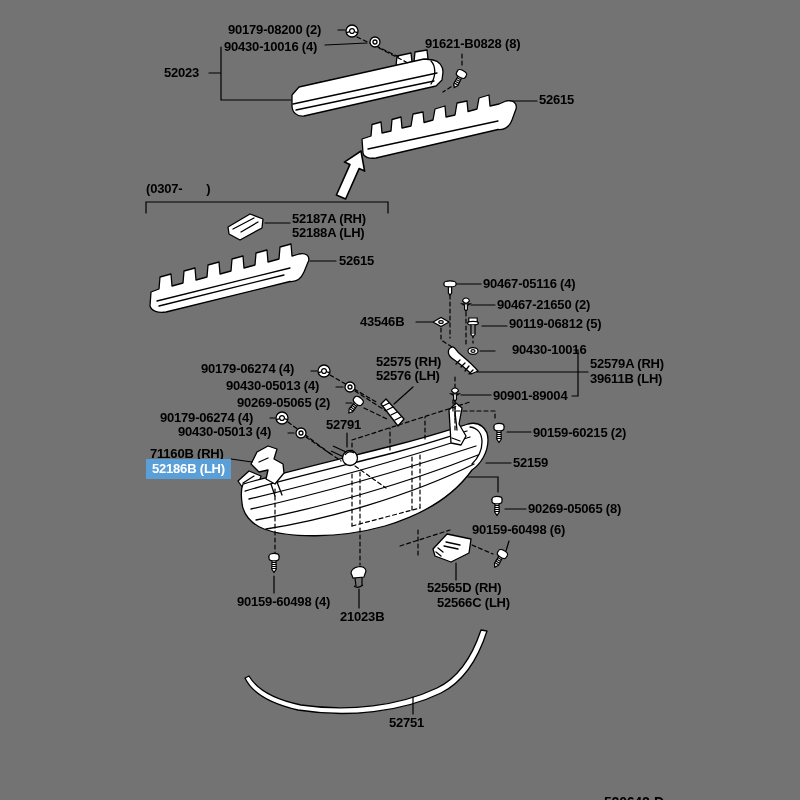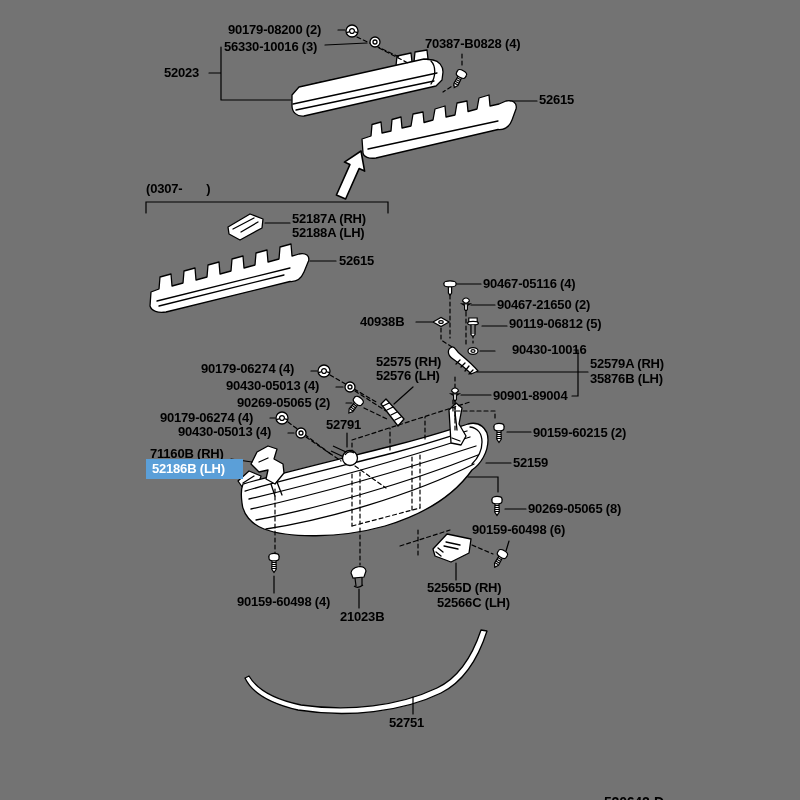--- a/index.html
+++ b/index.html
@@ -8,21 +8,21 @@
     font-family:"Liberation Sans",sans-serif;overflow:hidden;
   }
   .stage svg{position:absolute;left:0;top:0;}
   .lbl{
     position:absolute;white-space:nowrap;
     font:700 13px/14px "Liberation Sans",sans-serif;
     color:#000;letter-spacing:-0.2px;cursor:default;
   }
   .lbl.hl{
     background:#5b9fd8;color:#ffffff;
-    padding:2px 18px 3px 6px;line-height:15px;
+    padding:2px 6px 3px 6px;line-height:15px;
   }
   .code{font:700 14px "Liberation Sans",sans-serif;}
 </style>
 </head>
 <body>
 
 <div class="stage">
 
 <svg width="800" height="800" viewBox="0 0 800 800">
   <defs>
@@ -243,35 +243,35 @@
     <use href="#ic-nut" x="282" y="418"></use>
     <use href="#ic-washer" x="301" y="433"></use>
     <use href="#ic-screw" x="499" y="426"></use>
     <use href="#ic-screw" x="497" y="499"></use>
     <use href="#ic-screw" x="503" y="553" transform="rotate(30 503 553)"></use>
     <use href="#ic-screw" x="274" y="556"></use>
   </g>
 </svg>
 
 <div class="lbl" style="left:228px;top:23px">90179-08200 (2)</div>
-<div class="lbl" style="left:224px;top:40px">56330-10016 (3)</div>
-<div class="lbl" style="left:425px;top:37px">70387-B0828 (4)</div>
+<div class="lbl" style="left:224px;top:40px">90430-10016 (4)</div>
+<div class="lbl" style="left:425px;top:37px">91621-B0828 (8)</div>
 <div class="lbl" style="left:164px;top:66px">52023</div>
 <div class="lbl" style="left:539px;top:93px">52615</div>
 <div class="lbl" style="left:146px;top:182px">(0307-&nbsp;&nbsp;&nbsp;&nbsp;&nbsp;&nbsp;&nbsp;)</div>
 <div class="lbl" style="left:292px;top:212px">52187A (RH)</div>
 <div class="lbl" style="left:292px;top:226px">52188A (LH)</div>
 <div class="lbl" style="left:339px;top:254px">52615</div>
 <div class="lbl" style="left:483px;top:277px">90467-05116 (4)</div>
 <div class="lbl" style="left:497px;top:298px">90467-21650 (2)</div>
-<div class="lbl" style="left:360px;top:315px">40938B</div>
+<div class="lbl" style="left:360px;top:315px">43546B</div>
 <div class="lbl" style="left:509px;top:317px">90119-06812 (5)</div>
 <div class="lbl" style="left:512px;top:343px">90430-10016</div>
 <div class="lbl" style="left:590px;top:357px">52579A (RH)</div>
-<div class="lbl" style="left:590px;top:372px">35876B (LH)</div>
+<div class="lbl" style="left:590px;top:372px">39611B (LH)</div>
 <div class="lbl" style="left:376px;top:355px">52575 (RH)</div>
 <div class="lbl" style="left:376px;top:369px">52576 (LH)</div>
 <div class="lbl" style="left:493px;top:389px">90901-89004</div>
 <div class="lbl" style="left:201px;top:362px">90179-06274 (4)</div>
 <div class="lbl" style="left:226px;top:379px">90430-05013 (4)</div>
 <div class="lbl" style="left:237px;top:396px">90269-05065 (2)</div>
 <div class="lbl" style="left:160px;top:411px">90179-06274 (4)</div>
 <div class="lbl" style="left:178px;top:425px">90430-05013 (4)</div>
 <div class="lbl" style="left:326px;top:418px">52791</div>
 <div class="lbl" style="left:150px;top:447px">71160B (RH)</div>

